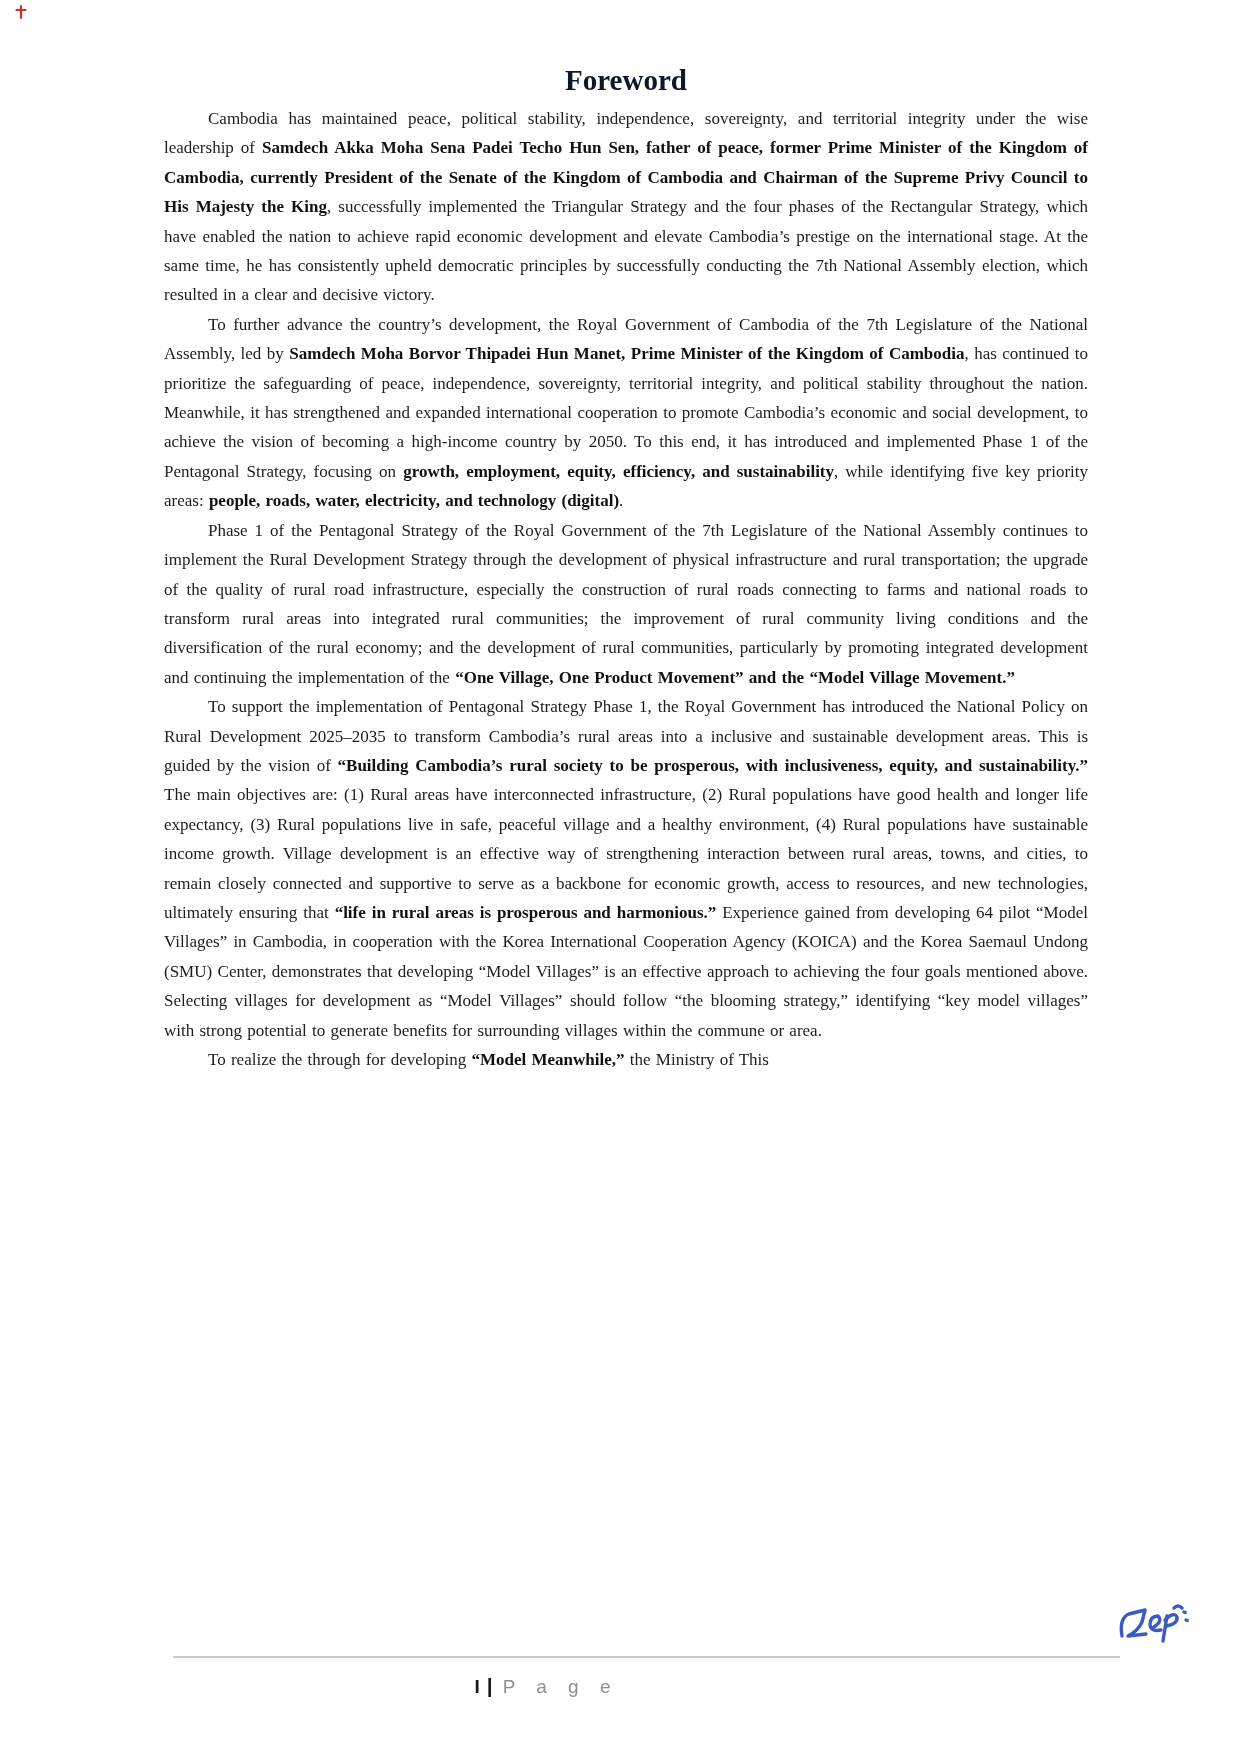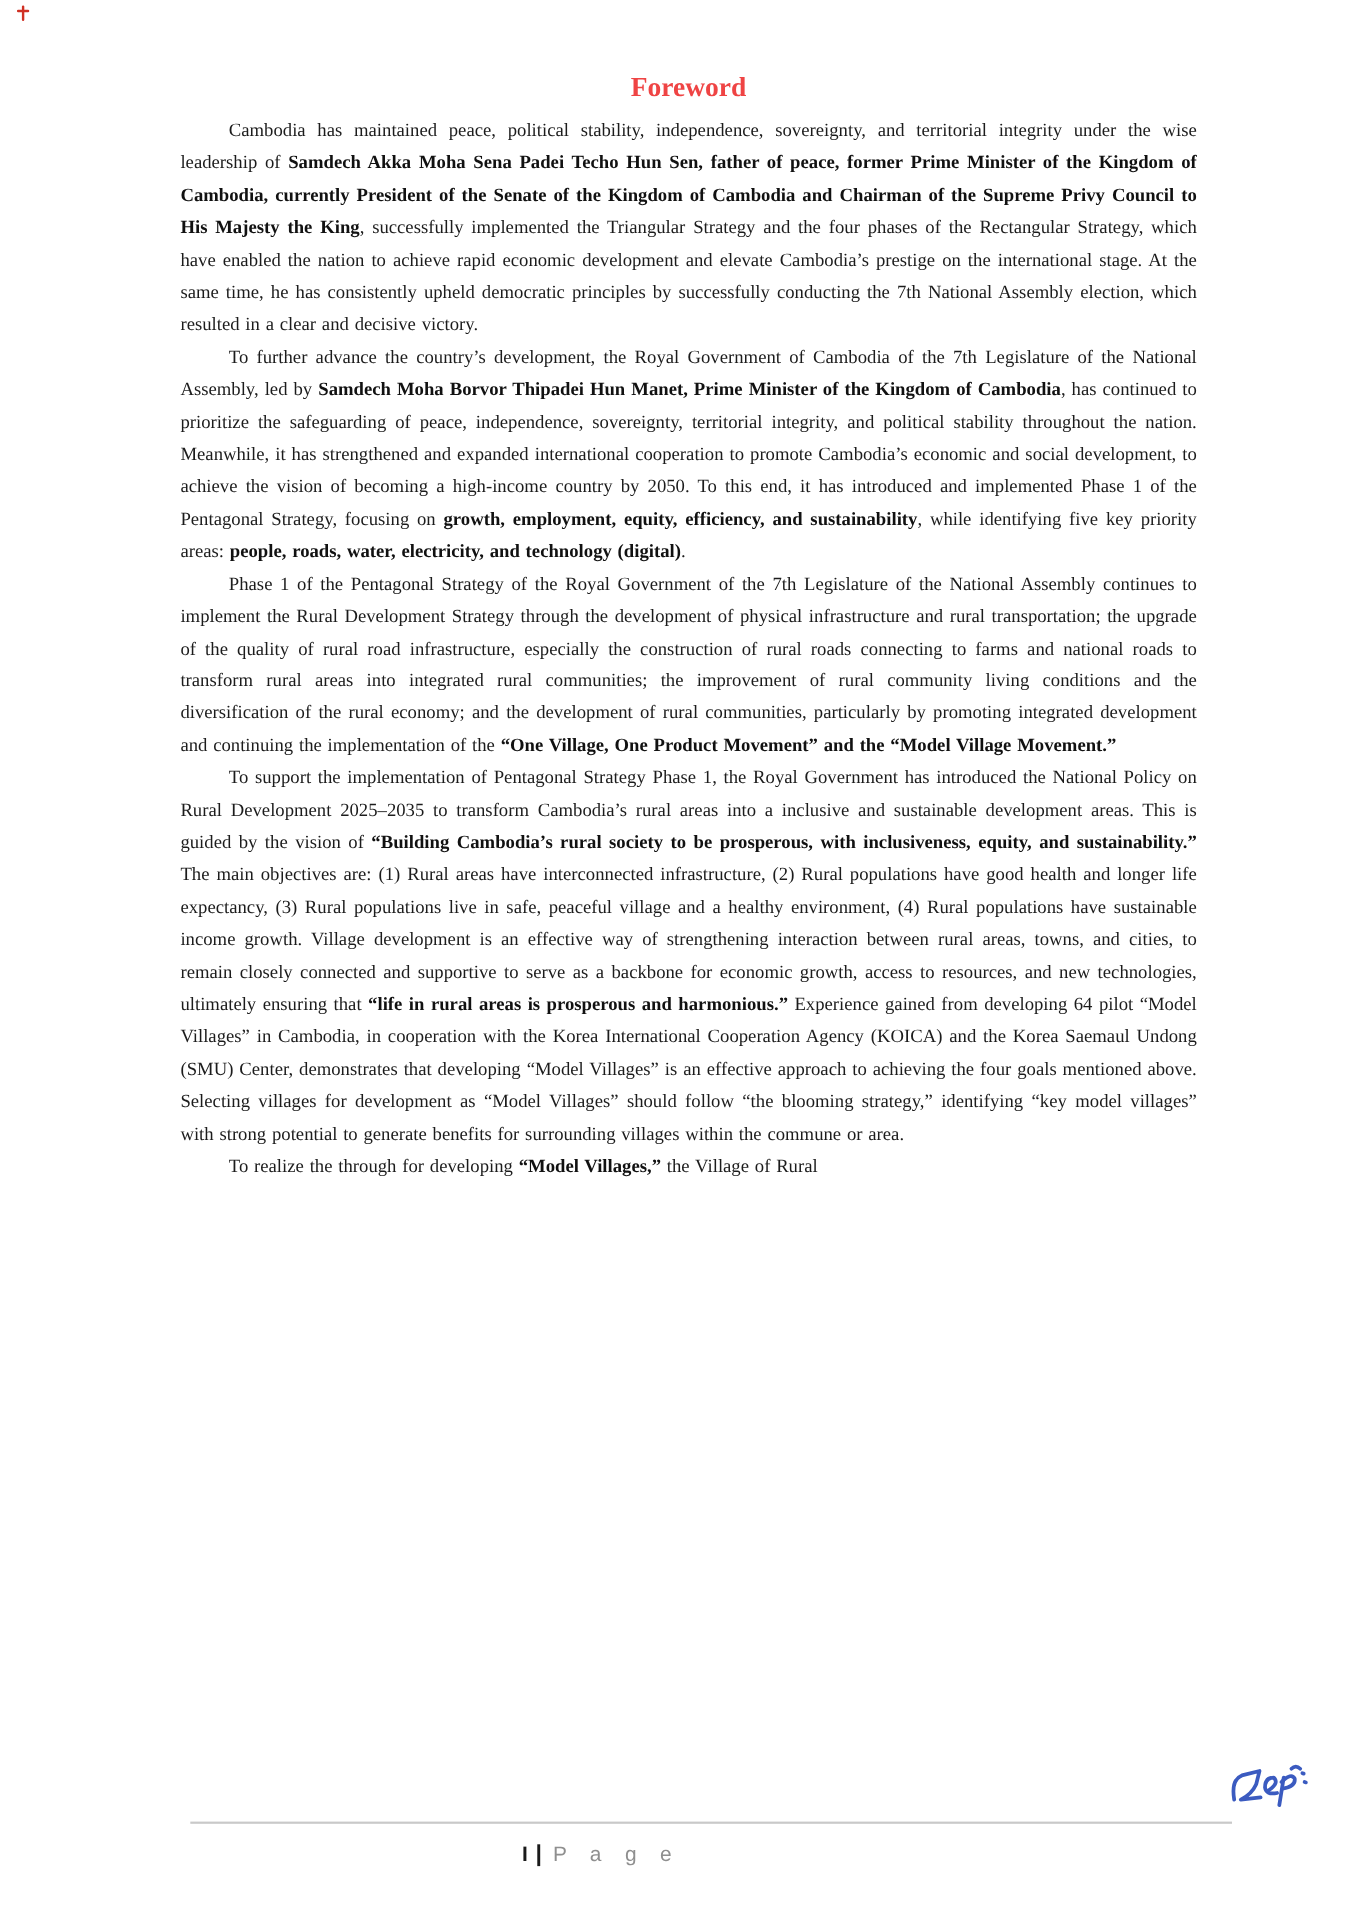--- a/index.html
+++ b/index.html
@@ -13,25 +13,25 @@
   .page {
     position: absolute; inset: 0;
     background: #ffffff;
   }
   .content {
     position: absolute;
     left: 164px; top: 64px;
     width: 924px;
   }
   .doc-title {
-    font-size: 25px;
+    font-size: 29px;
     line-height: 32px;
     font-weight: bold;
     text-align: center;
-    color: #ef4444;
+    color: #0f172a;
     margin: 0 0 8px 0;
   }
   .body-text p {
     margin: 0;
     text-align: justify;
     text-indent: 44px;
     font-size: 17px;
     line-height: 29.4px;
     color: #1c1c1c;
     word-spacing: 1px;
@@ -90,21 +90,21 @@
     <path d="M8 2 V14 M3.5 6 H12.5" fill="none" stroke="#d03024" stroke-width="2.2" stroke-linecap="round"></path>
   </svg>
 
   <div class="content">
     <h1 class="doc-title">Foreword</h1>
     <div class="body-text">
         <p><span>Cambodia has maintained peace, political stability, independence, sovereignty, and territorial integrity under the wise leadership of </span><span class="b">Samdech Akka Moha Sena Padei Techo Hun Sen, father of peace, former Prime Minister of the Kingdom of Cambodia, currently President of the Senate of the Kingdom of Cambodia and Chairman of the Supreme Privy Council to His Majesty the King</span><span>, successfully implemented the Triangular Strategy and the four phases of the Rectangular Strategy, which have enabled the nation to achieve rapid economic development and elevate Cambodia’s prestige on the international stage. At the same time, he has consistently upheld democratic principles by successfully conducting the 7th National Assembly election, which resulted in a clear and decisive victory.</span></p>
         <p><span>To further advance the country’s development, the Royal Government of Cambodia of the 7th Legislature of the National Assembly, led by </span><span class="b">Samdech Moha Borvor Thipadei Hun Manet, Prime Minister of the Kingdom of Cambodia</span><span>, has continued to prioritize the safeguarding of peace, independence, sovereignty, territorial integrity, and political stability throughout the nation. Meanwhile, it has strengthened and expanded international cooperation to promote Cambodia’s economic and social development, to achieve the vision of becoming a high-income country by 2050. To this end, it has introduced and implemented Phase 1 of the Pentagonal Strategy, focusing on </span><span class="b">growth, employment, equity, efficiency, and sustainability</span><span>, while identifying five key priority areas: </span><span class="b">people, roads, water, electricity, and technology (digital)</span><span>.</span></p>
         <p><span>Phase 1 of the Pentagonal Strategy of the Royal Government of the 7th Legislature of the National Assembly continues to implement the Rural Development Strategy through the development of physical infrastructure and rural transportation; the upgrade of the quality of rural road infrastructure, especially the construction of rural roads connecting to farms and national roads to transform rural areas into integrated rural communities; the improvement of rural community living conditions and the diversification of the rural economy; and the development of rural communities, particularly by promoting integrated development and continuing the implementation of the </span><span class="b">“One Village, One Product Movement” and the “Model Village Movement.”</span></p>
         <p><span>To support the implementation of Pentagonal Strategy Phase 1, the Royal Government has introduced the National Policy on Rural Development 2025–2035 to transform Cambodia’s rural areas into a inclusive and sustainable development areas. This is guided by the vision of </span><span class="b">“Building Cambodia’s rural society to be prosperous, with inclusiveness, equity, and sustainability.”</span><span> The main objectives are: (1) Rural areas have interconnected infrastructure, (2) Rural populations have good health and longer life expectancy, (3) Rural populations live in safe, peaceful village and a healthy environment, (4) Rural populations have sustainable income growth. Village development is an effective way of strengthening interaction between rural areas, towns, and cities, to remain closely connected and supportive to serve as a backbone for economic growth, access to resources, and new technologies, ultimately ensuring that </span><span class="b">“life in rural areas is prosperous and harmonious.”</span><span> Experience gained from developing 64 pilot “Model Villages” in Cambodia, in cooperation with the Korea International Cooperation Agency (KOICA) and the Korea Saemaul Undong (SMU) Center, demonstrates that developing “Model Villages” is an effective approach to achieving the four goals mentioned above. Selecting villages for development as “Model Villages” should follow “the blooming strategy,” identifying “key model villages” with strong potential to generate benefits for surrounding villages within the commune or area.</span></p>
-        <p><span>To realize the through for developing </span><span class="b">“Model Villages,”</span><span> the Village of Rural</span></p>
+        <p><span>To realize the through for developing </span><span class="b">“Model Meanwhile,”</span><span> the Ministry of This</span></p>
       </div>
   </div>
 
   <svg class="signature" viewBox="0 0 74 50" aria-hidden="true">
     <g fill="none" stroke="#3b5bc0" stroke-width="3.4" stroke-linecap="round" stroke-linejoin="round">
       <path d="M6 36 Q3 18 13 14 L29 10 L26 22 Q22 31 12 36 L30 34"></path>
       <path d="M38 27 Q47 21 42 16 Q34 16 34 25 Q35 32 45 30"></path>
       <path d="M51 16 L47 41"></path>
       <path d="M49 20 Q58 11 61 17 Q62 24 50 26"></path>
       <path d="M58 8 Q62 4 66 8"></path>

